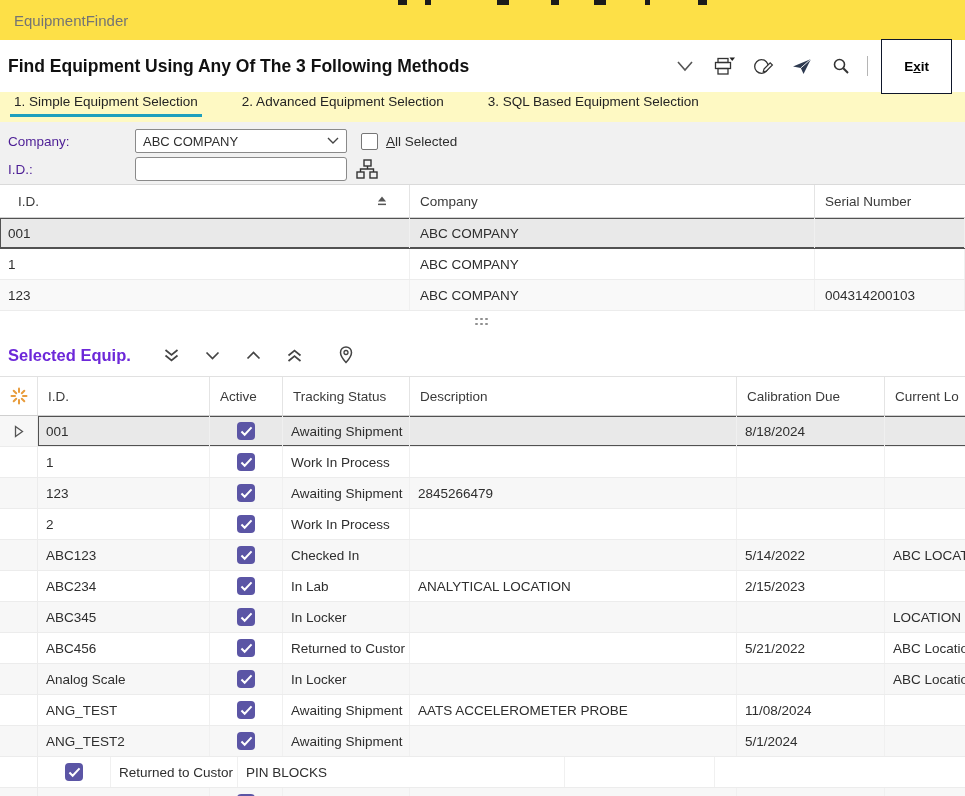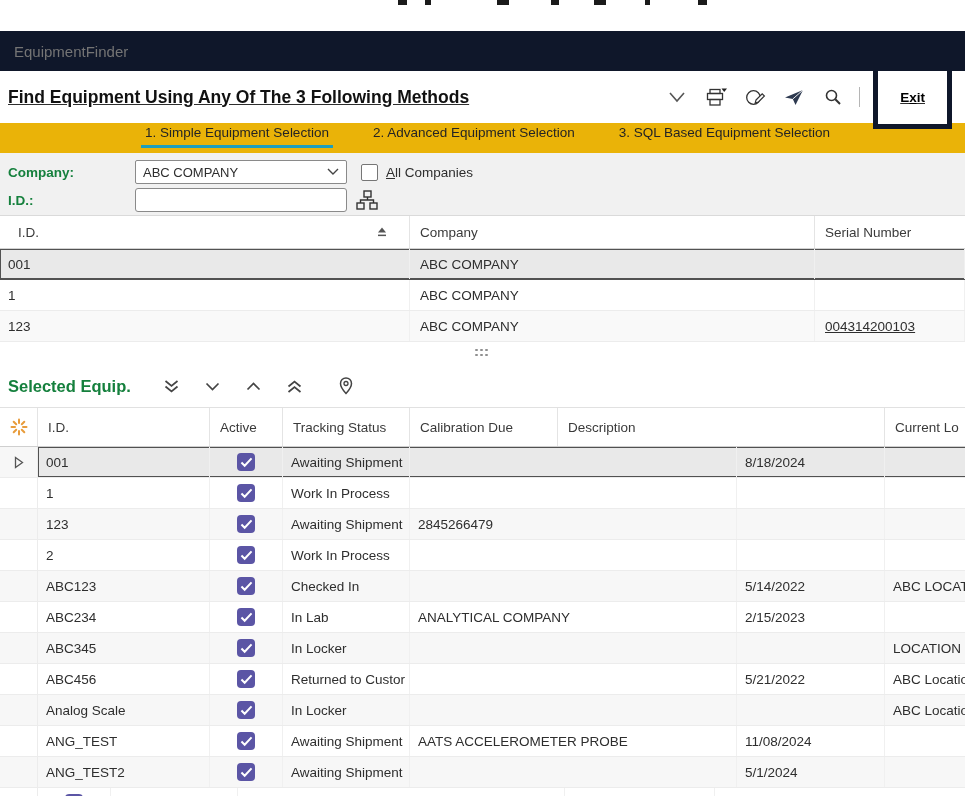--- a/index.html
+++ b/index.html
@@ -4,43 +4,43 @@
 <style>
   * { margin:0; padding:0; box-sizing:border-box; }
   html,body { width:965px; height:796px; overflow:hidden; }
   body {
     font-family:"Liberation Sans","DejaVu Sans",sans-serif;
     background:#fff; color:#2e2e2e; position:relative;
   }
   .artifact { position:absolute; top:0; height:5px; background:#1b1b1b; z-index:9; }
 
   
-  .titlebar { height:40px; background:#0f172a; display:flex; align-items:center; padding-left:14px;margin-top:31px; }
+  .titlebar { height:40px; background:#fde047; display:flex; align-items:center; padding-left:14px; }
   .titlebar span { color:#747474; font-size:15px; }
 
   
-  .toolbar { height:52px; display:flex; align-items:center; padding:0 13px 0 8px; background:#fff;text-decoration:underline; }
+  .toolbar { height:52px; display:flex; align-items:center; padding:0 13px 0 8px; background:#fff; }
   .toolbar h1 { font-size:17.5px; font-weight:700; color:#111; white-space:nowrap; }
   .tool-icons { margin-left:auto; display:flex; align-items:center; gap:13px; }
   .icon-btn { width:26px; height:26px; display:flex; align-items:center; justify-content:center; cursor:pointer; }
   .vdiv { width:1px; height:20px; background:#b5b5b5; }
-  .exit-btn { border:5px solid #0f172a; background:#fff; padding:19px 22px; font-weight:700;
+  .exit-btn { border:1px solid #0f172a; background:#fff; padding:19px 22px; font-weight:700;
               font-size:13.5px; font-family:inherit; cursor:pointer; }
   .u { text-decoration:underline; }
 
   
-  .tabs { height:30px; display:flex; gap:36px; padding-left:10px; align-items:flex-start; background:#eab308;justify-content:center; }
+  .tabs { height:30px; display:flex; gap:36px; padding-left:10px; align-items:flex-start; background:#fef9c3; }
   .tab { font-size:13.5px; color:#242424; padding:2px 4px 5px; border-bottom:3px solid transparent;
          cursor:pointer; white-space:nowrap; }
   .tab.active { border-bottom-color:#1e9fbd; }
 
   
   .filter { height:62px; background:#f1f1f1; padding:6px 0 0 8px; }
   .frow { display:flex; align-items:center; height:26px; margin-bottom:2px; }
-  .flabel { width:127px; font-size:13.5px; color:#15803d;font-weight:bold; }
+  .flabel { width:127px; font-size:13.5px; color:#4c1d95; }
   .select-box { width:212px; height:24px; background:#fff; border:1px solid #8a8a8a; border-radius:2px;
                 display:flex; align-items:center; justify-content:space-between; padding:0 7px;
                 font-size:13px; cursor:pointer; }
   .text-input { width:212px; height:24px; border:1px solid #8a8a8a; border-radius:3px; padding:0 7px;
                 font-size:13px; font-family:inherit; background:#fff; }
   .cbx { width:17px; height:17px; background:#fff; border:1px solid #767676; border-radius:2px;
          margin:0 8px 0 14px; cursor:pointer; flex:0 0 auto; }
   .cbx-label { font-size:13.5px; cursor:default; }
   .lookup-icon { margin-left:9px; display:flex; align-items:center; cursor:pointer; }
 
@@ -50,31 +50,31 @@
   .g1-hcell { display:flex; align-items:center; font-size:13.5px; color:#3a3a3a; border-right:1px solid #e4e4e4; }
   .w-id { width:410px; padding-left:18px; }
   .w-co { width:405px; padding-left:10px; }
   .w-se { width:150px; padding-left:10px; border-right:none; }
   .sort-ic { margin-left:auto; margin-right:20px; }
   .g1-row { display:flex; height:31px; border-bottom:1px solid #ececec; font-size:13.5px; background:#fff; }
   .g1-row:nth-child(3) { background:#f9f9f9; }
   .g1-row .c { display:flex; align-items:center; border-right:1px solid #f0f0f0; white-space:nowrap; overflow:hidden; }
   .c0 { width:410px; padding-left:8px; }
   .c1 { width:405px; padding-left:10px; }
-  .c2 { width:150px; padding-left:10px; border-right:none;text-decoration:underline; }
+  .c2 { width:150px; padding-left:10px; border-right:none; }
   .g1-row.selected { background:#e9e9e9; box-shadow:inset 0 0 0 1px #525252; border-bottom-color:#525252; }
 
   
   .splitter { height:23px; display:flex; align-items:center; justify-content:center; cursor:row-resize; }
   .dots { display:grid; grid-template-columns:repeat(3,5px); grid-auto-rows:5px; }
   .dots i { width:2.5px; height:2.5px; background:#8f8f8f; border-radius:50%; }
 
   
   .sel-header { height:42px; display:flex; align-items:center; padding-left:8px; }
-  .sel-header h2 { font-size:16.5px; font-weight:700; color:#15803d; }
+  .sel-header h2 { font-size:16.5px; font-weight:700; color:#6d28d9; }
   .sel-icons { display:flex; align-items:center; gap:15px; margin-left:28px; }
   .sel-icons .pin { margin-left:10px; }
 
   
   .g2 { overflow:hidden; width:965px; }
   .g2-header { display:flex; height:40px; width:1035px; border-top:1px solid #e1e1e1; border-bottom:1px solid #cfcfcf; background:#fff; }
   .g2-hcell { display:flex; align-items:center; font-size:13.5px; color:#3a3a3a; padding-left:10px;
               border-right:1px solid #e4e4e4; }
   .h-corner { width:38px; justify-content:center; padding:0; }
   .h-id { width:172px; } .h-active { width:73px; } .h-status { width:127px; }
@@ -157,21 +157,21 @@
 <div class="filter">
   <div class="frow">
     <span class="flabel">Company:</span>
     <div class="select-box">
       <span>ABC COMPANY</span>
       <svg width="12" height="8" viewBox="0 0 12 8">
           <polyline points="1,1 6,6 11,1" fill="none" stroke="#444" stroke-width="1.4"></polyline>
         </svg>
     </div>
     <span class="cbx"></span>
-    <span class="cbx-label"><span class="u">A</span><span>ll Companies</span></span>
+    <span class="cbx-label"><span class="u">A</span><span>ll Selected</span></span>
   </div>
   <div class="frow">
     <span class="flabel">I.D.:</span>
     <input class="text-input" type="text" value="" style="">
     <span class="lookup-icon">
       <svg width="22" height="20" viewBox="0 0 22 20">
         <rect x="8" y="1" width="7" height="6" fill="none" stroke="#333" stroke-width="1.4"></rect>
         <rect x="1" y="13" width="7" height="6" fill="none" stroke="#333" stroke-width="1.4"></rect>
         <rect x="14" y="13" width="7" height="6" fill="none" stroke="#333" stroke-width="1.4"></rect>
         <path d="M11.5 7 v3 M4.5 13 v-3 h13 v3" fill="none" stroke="#333" stroke-width="1.4"></path>
@@ -278,25 +278,25 @@
     </div>
     <div class="g2-hcell h-id">
         <span>I.D.</span>
       </div>
     <div class="g2-hcell h-active">
         <span>Active</span>
       </div>
     <div class="g2-hcell h-status">
         <span>Tracking Status</span>
       </div>
+    <div class="g2-hcell h-desc">
+        <span>Description</span>
+      </div>
     <div class="g2-hcell h-cal">
         <span>Calibration Due</span>
-      </div>
-    <div class="g2-hcell h-desc">
-        <span>Description</span>
       </div>
     <div class="g2-hcell h-loc">
         <span>Current Lo</span>
       </div>
   </div>
   <div>
       <div class="erow">
         <div class="sel-cell">
           <svg width="13" height="13" viewBox="0 0 13 13">
             <path d="M3.5 1.5 L10.5 6.5 L3.5 11.5 Z" fill="none" stroke="#555" stroke-width="1.3"></path>
@@ -390,21 +390,21 @@
         <div class="erow-main">
           <div class="ecell e-id">ABC234</div>
           <div class="ecell e-active">
             <span class="checkbox">
               <svg width="13" height="11" viewBox="0 0 14 12">
                 <polyline points="1.5,6 5,9.5 12.5,1.5" fill="none" stroke="#fff" stroke-width="2.2"></polyline>
               </svg>
             </span>
           </div>
           <div class="ecell e-status">In Lab</div>
-          <div class="ecell e-desc">ANALYTICAL COMPANY</div>
+          <div class="ecell e-desc">ANALYTICAL LOCATION</div>
           <div class="ecell e-cal">2/15/2023</div>
           <div class="ecell e-loc"></div>
         </div>
       </div>
       <div class="erow">
         <div class="sel-cell"></div>
         <div class="erow-main">
           <div class="ecell e-id">ABC345</div>
           <div class="ecell e-active">
             <span class="checkbox">

